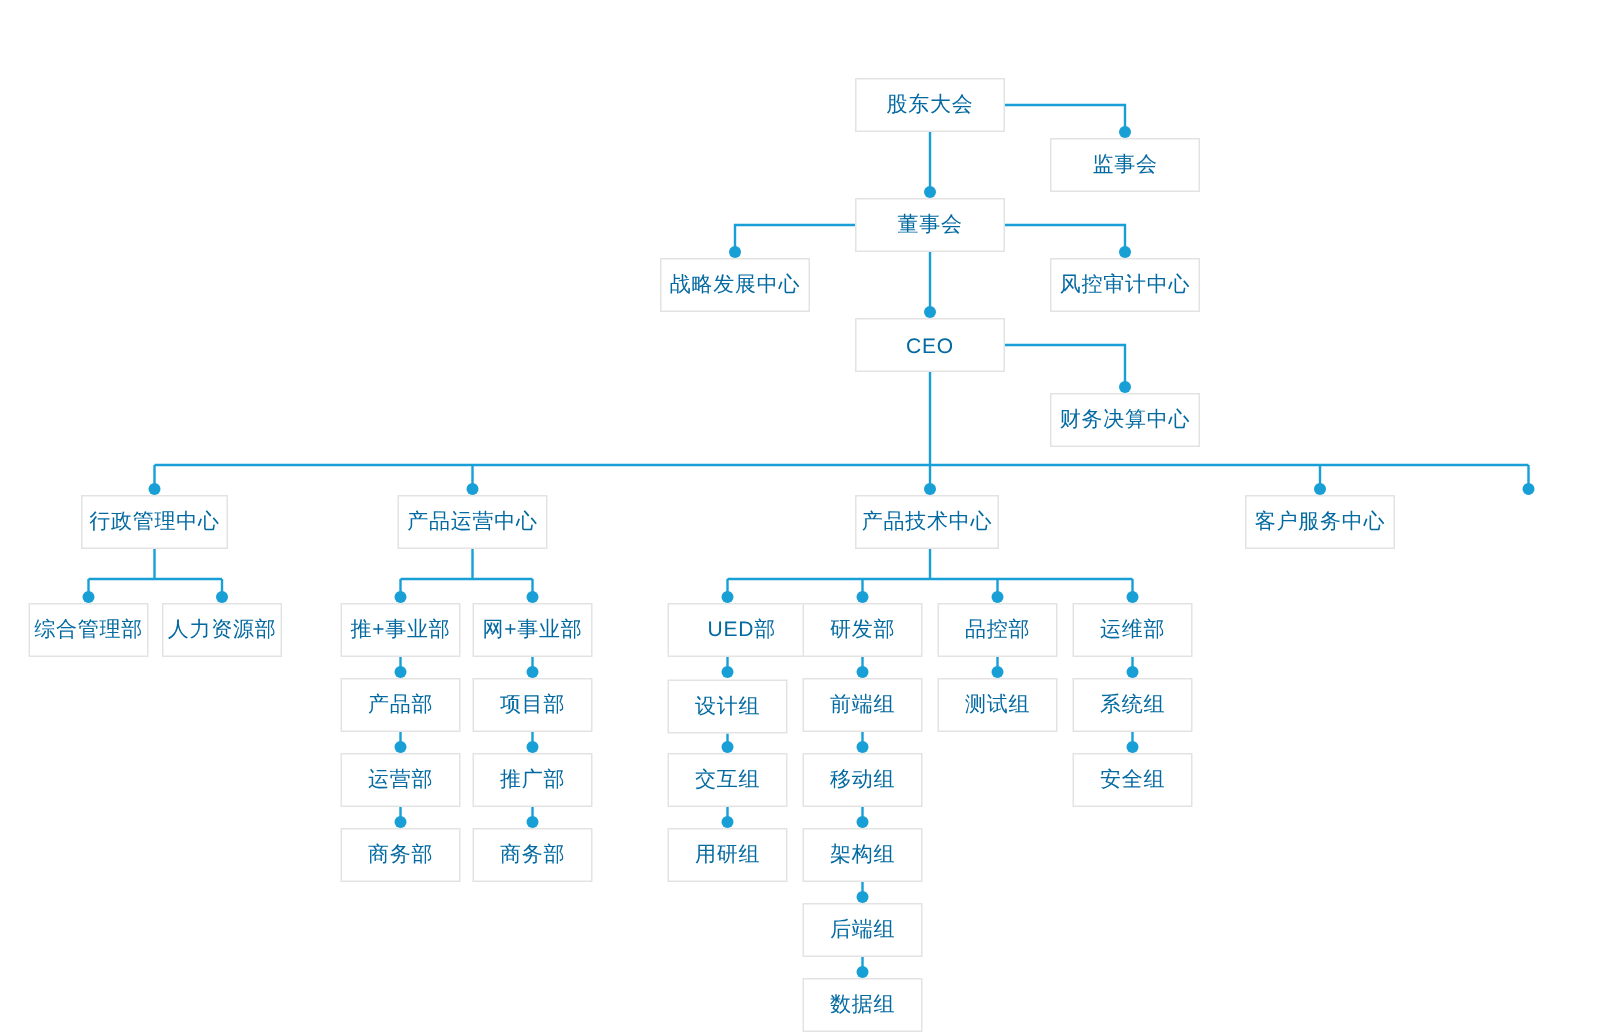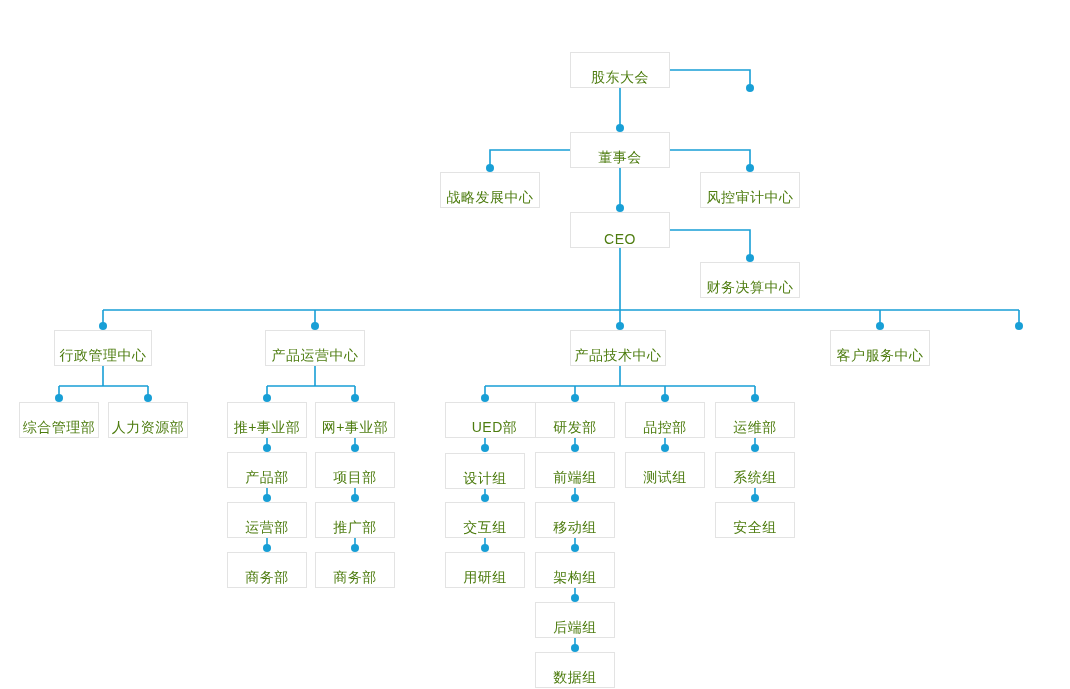--- a/index.html
+++ b/index.html
@@ -21,24 +21,24 @@
     top: 0;
     pointer-events: none;
   }
   .node {
     position: absolute;
     height: 36px;
     box-sizing: border-box;
     background: #ffffff;
     border: 1px solid #e3e3e3;
     display: flex;
-    align-items: flex-end;
+    align-items: center;
     justify-content: center;
     font-size: 14px;
-    color: #4d7c0f;
+    color: #0369a1;
     white-space: nowrap;
     z-index: 2;
   }
   .node span { letter-spacing: 0.5px; }
 </style>
 </head>
 <body>
 
 <div class="canvas">
 
@@ -84,20 +84,23 @@
       <circle cx="485" cy="548" r="4"></circle>
         <circle cx="575" cy="548" r="4"></circle>
       <circle cx="575" cy="598" r="4"></circle>
         <circle cx="575" cy="648" r="4"></circle>
     </g>
   </svg>
 
   <div class="node" style="left:570px;top:52px;width:100px">
       <span>股东大会</span>
     </div>
+  <div class="node" style="left:700px;top:92px;width:100px">
+      <span>监事会</span>
+    </div>
   <div class="node" style="left:570px;top:132px;width:100px">
       <span>董事会</span>
     </div>
   <div class="node" style="left:440px;top:172px;width:100px">
       <span>战略发展中心</span>
     </div>
   <div class="node" style="left:700px;top:172px;width:100px">
       <span>风控审计中心</span>
     </div>
   <div class="node" style="left:570px;top:212px;width:100px">

